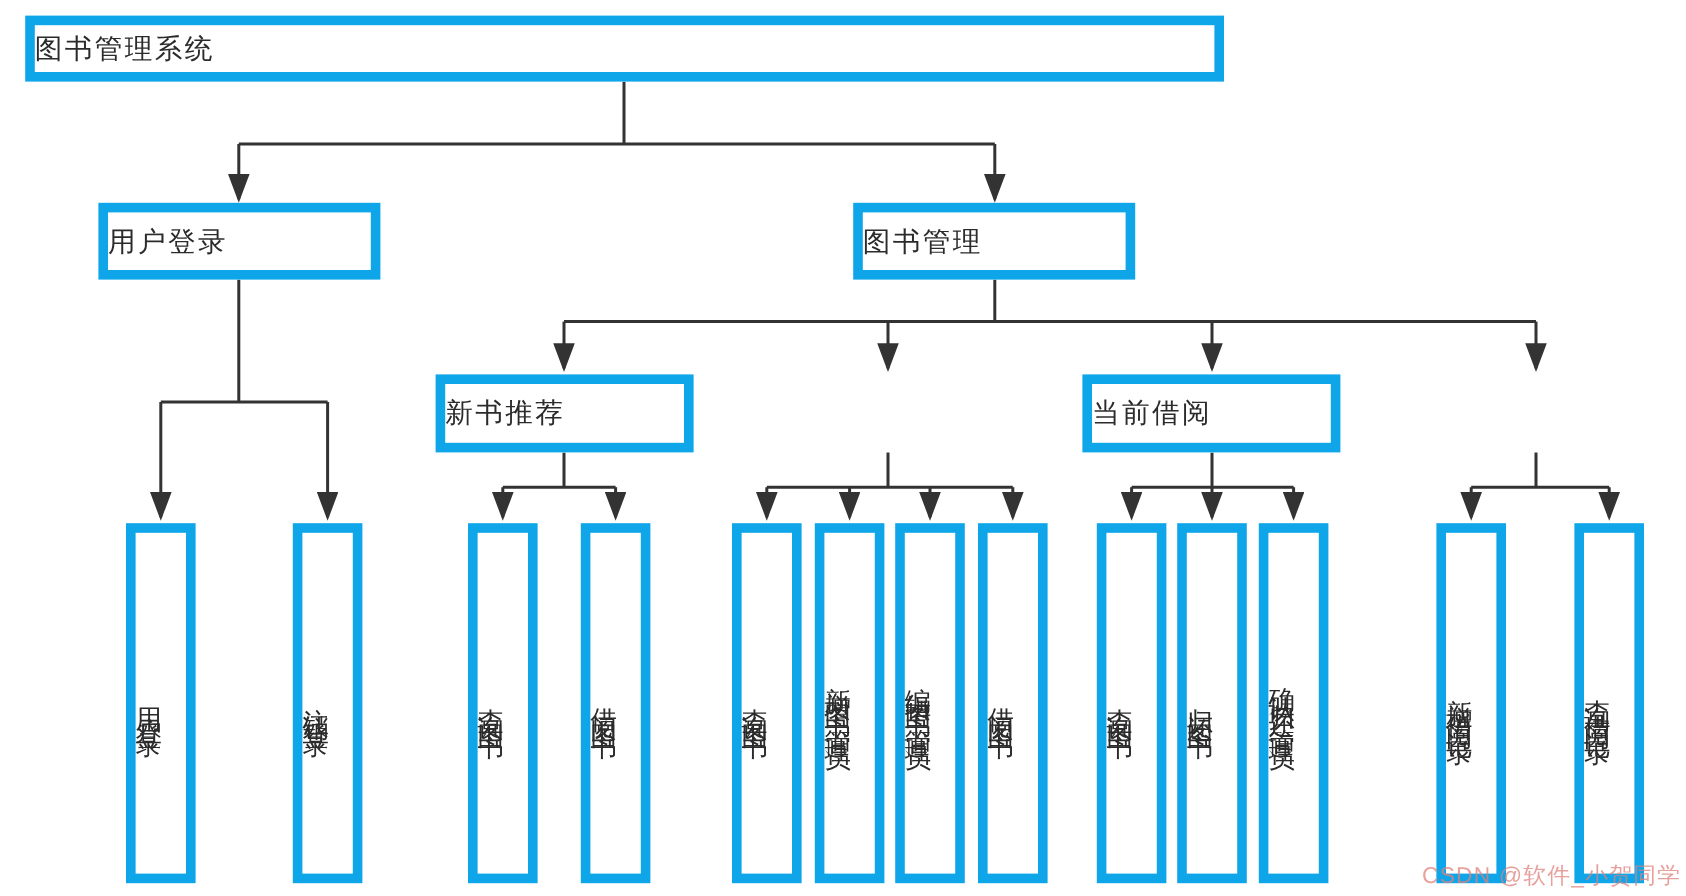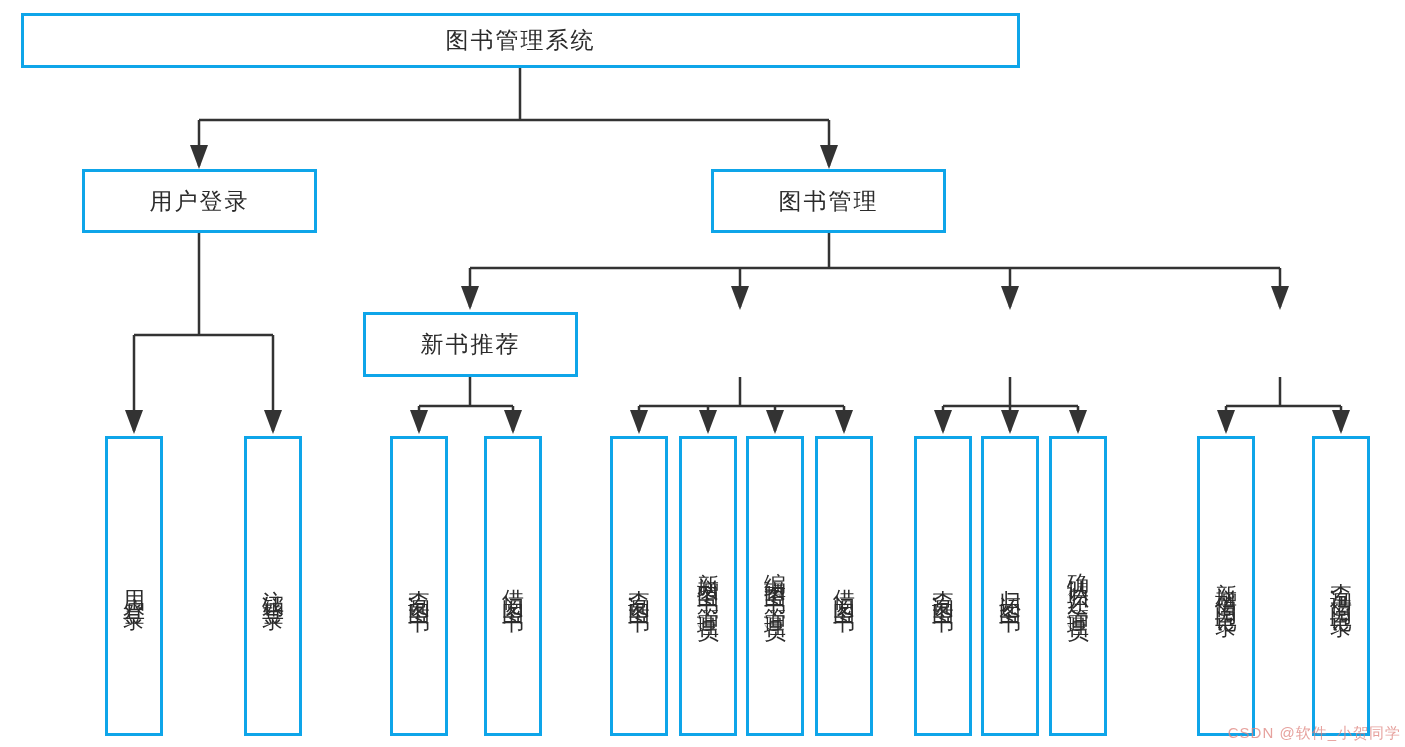--- a/index.html
+++ b/index.html
@@ -8,43 +8,43 @@
     width:1405px;height:747px;
     background:#ffffff;
     font-family:"Liberation Sans","DejaVu Sans",sans-serif;
     overflow:hidden;
   }
   #wires{position:absolute;left:0;top:0;z-index:1;}
   .node{
     position:absolute;
     box-sizing:border-box;
     background:#ffffff;
-    border:3px solid #0ea5e9;
-    display:flex;align-items:center;justify-content:center;
+    border:8px solid #0ea5e9;
+    display:flex;align-items:center;justify-content:flex-start;
     z-index:2;
     color:#2b2b2b;
   }
   .hlabel{
     font-size:23px;
     letter-spacing:2px;
     white-space:nowrap;
   }
   .vtext{
     writing-mode:vertical-rl;
     text-orientation:mixed;
     font-size:22px;
     letter-spacing:7px;
     line-height:1;
     white-space:nowrap;
   }
   #watermark{
     position:absolute;
     right:4px;bottom:4px;
     z-index:3;
-    font-size:15px;
+    font-size:19px;
     letter-spacing:1px;
     color:rgba(222,130,124,0.75);
     white-space:nowrap;
     margin-top:16px;
   }
 </style>
 </head>
 <body>
 
 <div id="stage">
@@ -99,20 +99,23 @@
   <div class="node" style="left:82px;top:169px;width:235px;height:64px">
     <span class="hlabel">用户登录</span>
   </div>
   <div class="node" style="left:711px;top:169px;width:235px;height:64px">
     <span class="hlabel">图书管理</span>
   </div>
 
   <div class="node" style="left:363px;top:312px;width:215px;height:65px">
     <span class="hlabel">新书推荐</span>
   </div>
+  <div class="node" style="left:902px;top:312px;width:215px;height:65px">
+    <span class="hlabel">当前借阅</span>
+  </div>
 
   <div class="node" style="left:105px;top:436px;width:58px;height:300px">
     <span class="vtext">用户登录</span>
   </div>
   <div class="node" style="left:244px;top:436px;width:58px;height:300px">
     <span class="vtext">注销登录</span>
   </div>
 
   <div class="node" style="left:390px;top:436px;width:58px;height:300px">
     <span class="vtext">查询图书</span>

